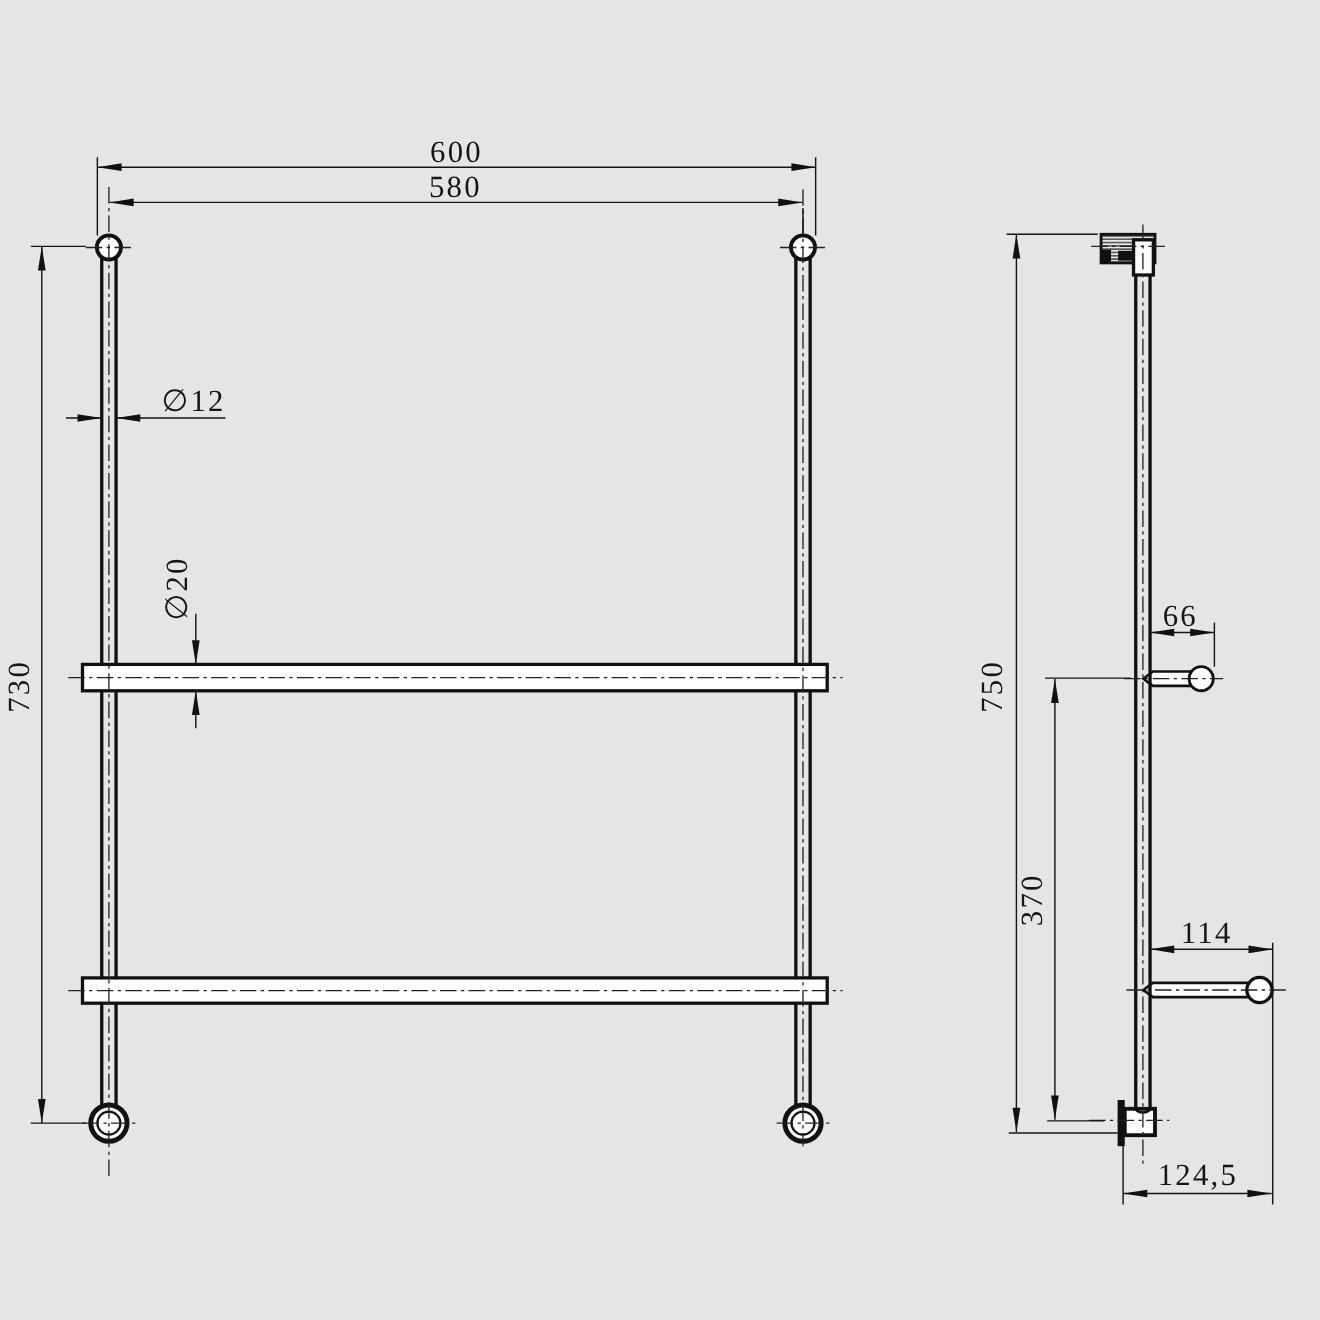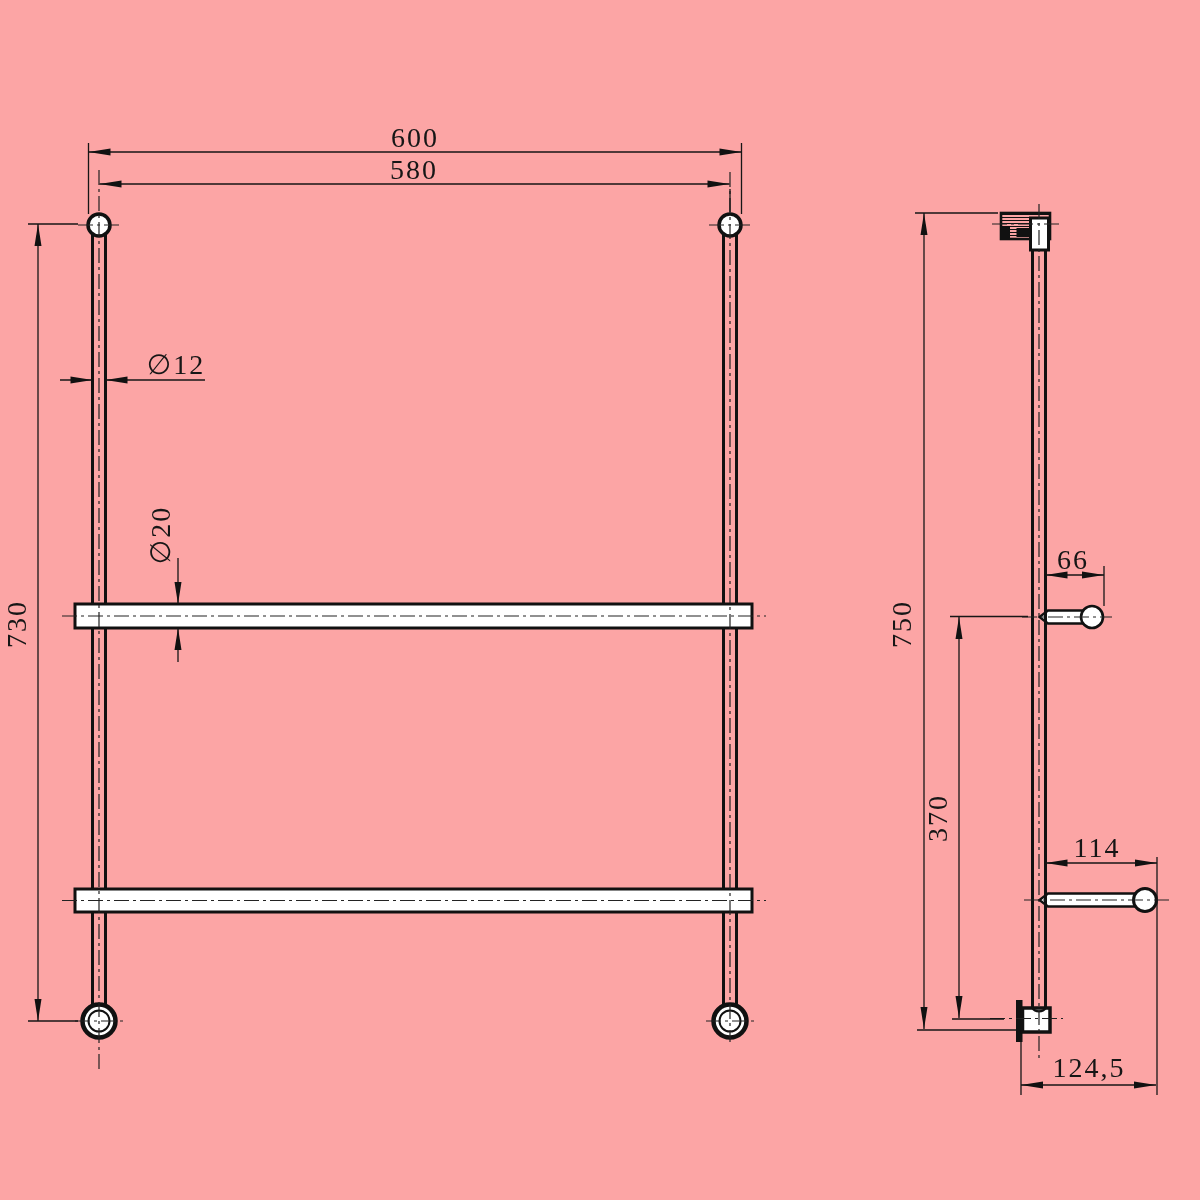--- a/index.html
+++ b/index.html
@@ -1,16 +1,16 @@
 <!DOCTYPE html>
 <html><head>
 <meta charset="utf-8">
 <style>
   html,body{margin:0;padding:0;background:#ffffff;}
-  .sheet{width:1200px;height:1200px;background:#fca5a5;position:relative;overflow:hidden;}
+  .sheet{width:1200px;height:1200px;background:#e5e5e5;position:relative;overflow:hidden;}
   svg{display:block;}
   text{font-family:"Liberation Serif","DejaVu Serif",serif;font-size:28px;fill:#161616;letter-spacing:2px;}
   .outline{stroke:#111111;stroke-width:3;fill:none;stroke-linecap:square;}
   .outline2{stroke:#111111;stroke-width:2.4;fill:none;}
   .whitefill{fill:#ffffff;}
   .thin{stroke:#161616;stroke-width:1.3;fill:none;stroke-linecap:butt;}
   .center{stroke:#222222;stroke-width:1.2;fill:none;stroke-dasharray:15 4 3 4;}
   .arrow{fill:#111111;stroke:none;}
   .solid{fill:#111111;stroke:none;}
 </style>

